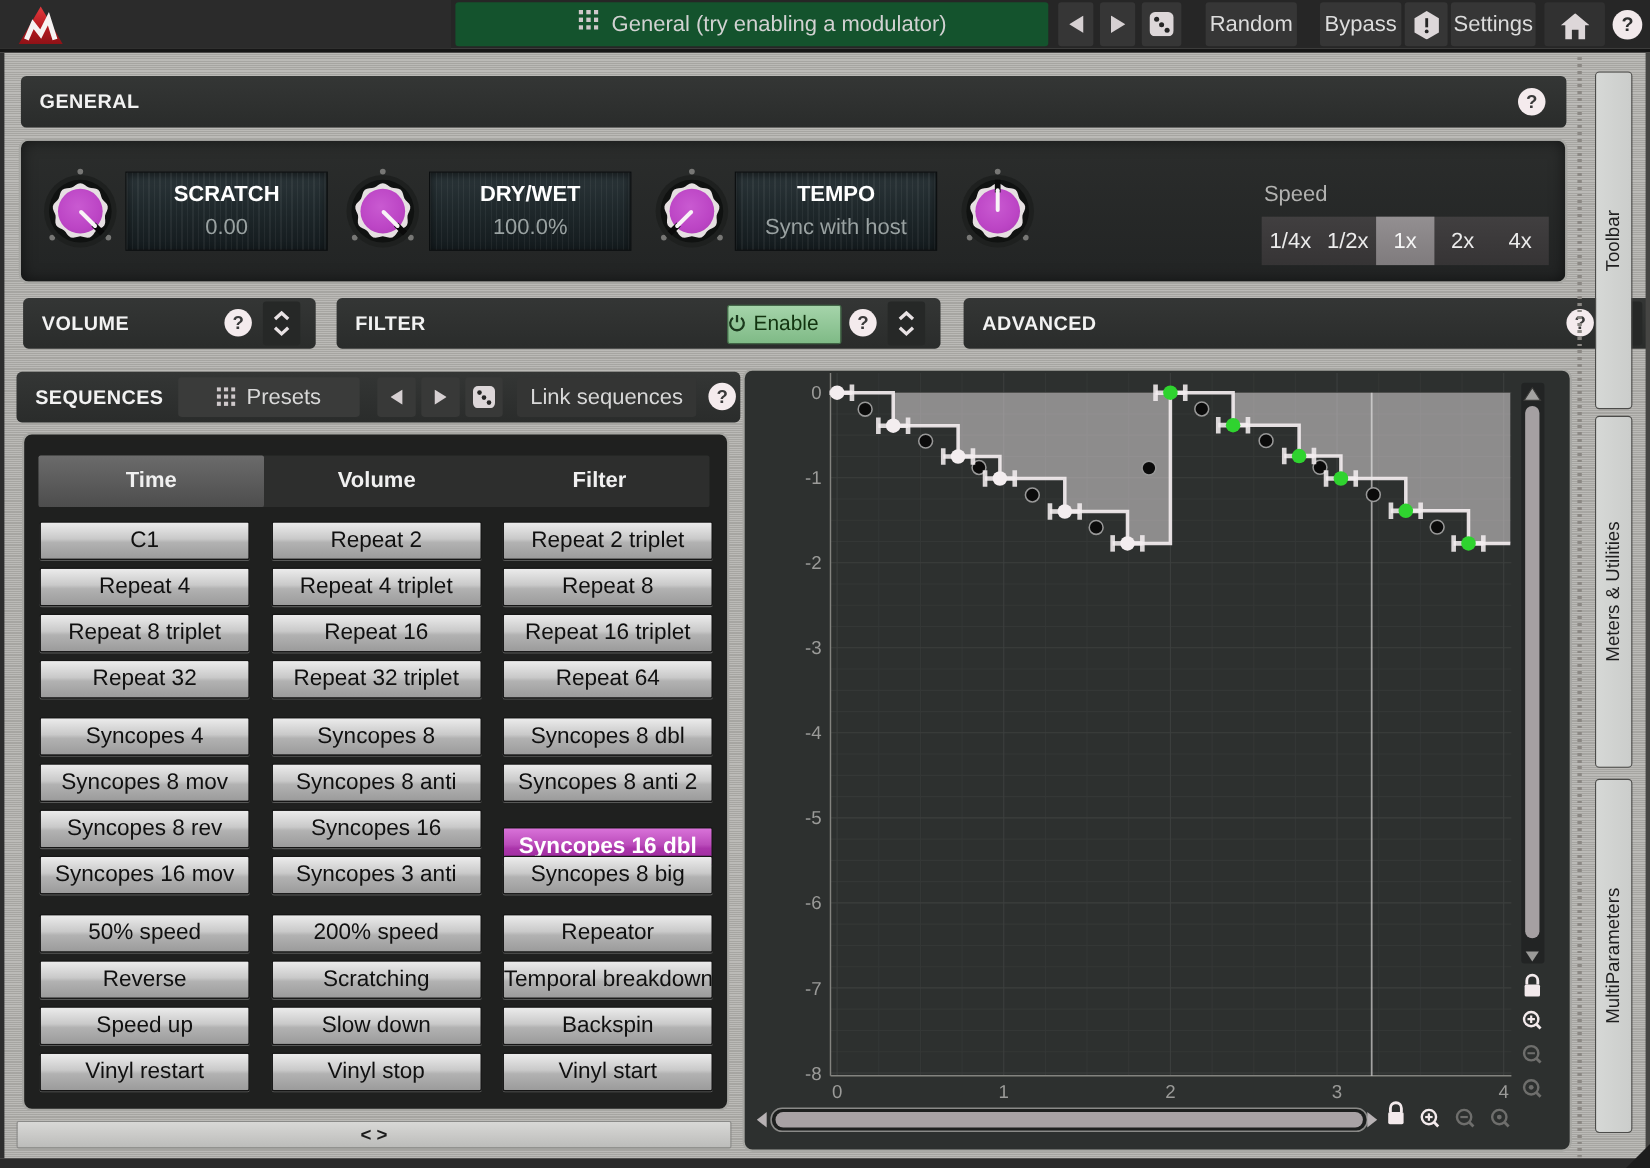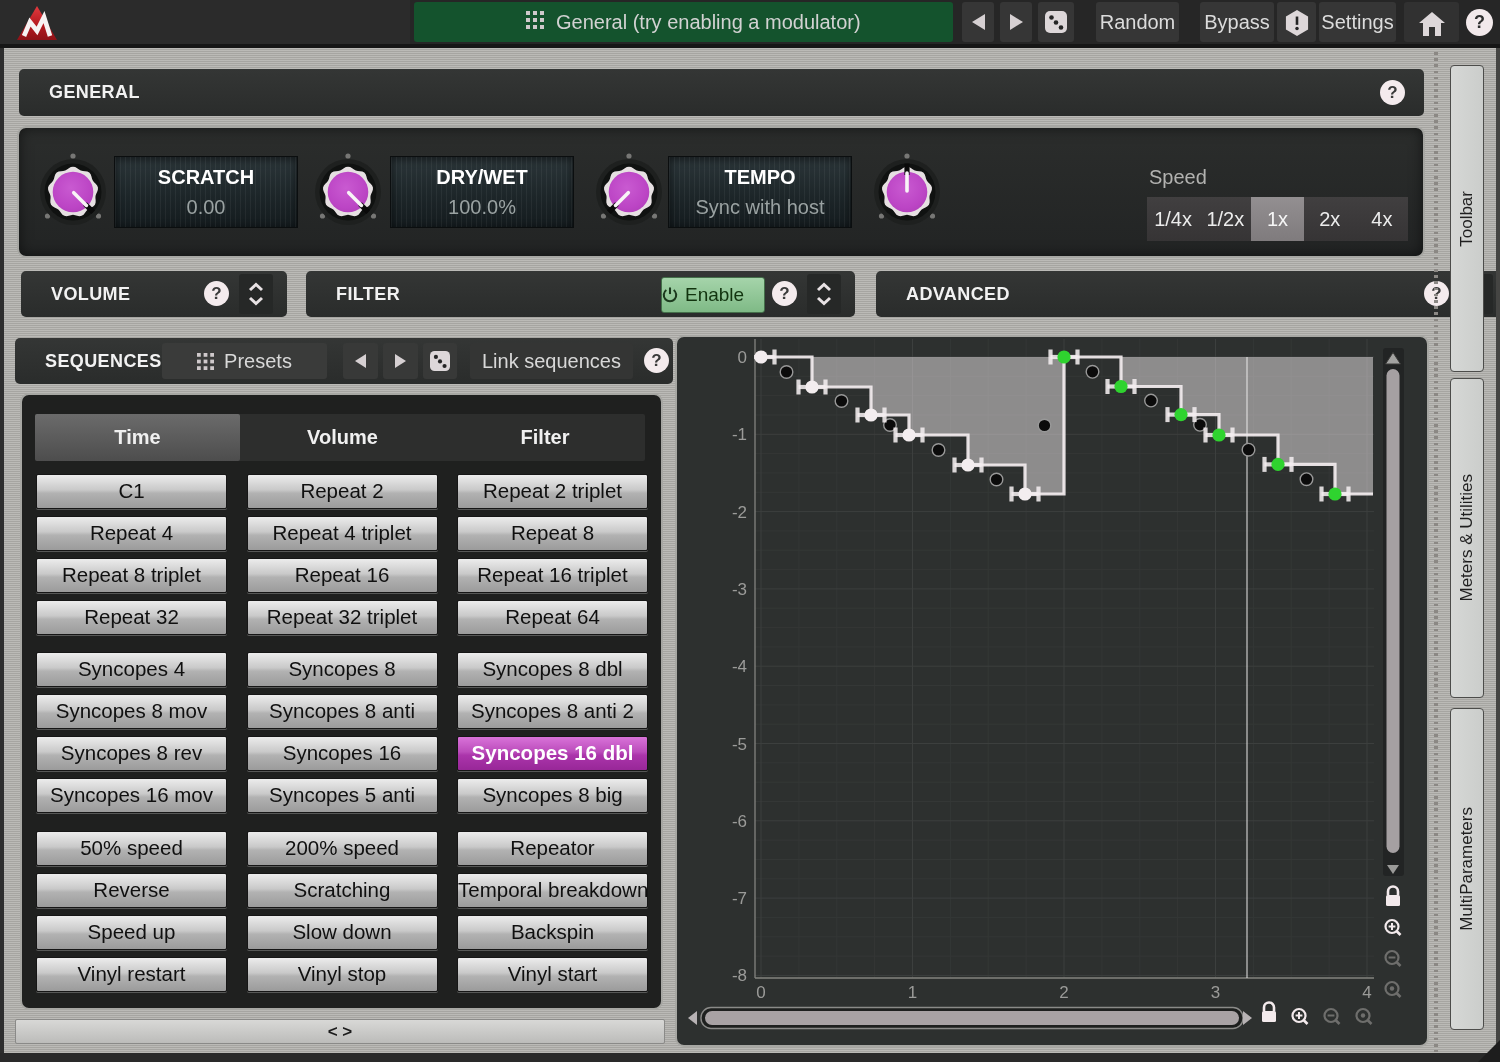--- a/index.html
+++ b/index.html
@@ -11,42 +11,42 @@
 #topbar .btn{position:absolute;top:2px;height:40px;background:#363636;border-radius:3px;
   color:#dcdcdc;font-size:20px;line-height:40px;text-align:center;}
 #topedge{left:0;top:44px;width:1500px;height:4px;background:#161616;}
 
 #main{left:0;top:48px;width:1500px;height:1005px;background-color:#afaeaa;
  background-image:repeating-linear-gradient(180deg, rgba(255,255,255,.15) 0 1px, rgba(0,0,0,.05) 1px 2px);}
 #leftedge{left:0;top:48px;width:4px;height:1005px;background:#2e2e2e;}
 #bottombar{left:0;top:1053px;width:1500px;height:9px;background:#2a2a2a;}
 
 .hdr{background:linear-gradient(#343635,#2a2c2b);border-radius:5px;}
-.hdr .lab{position:absolute;left:30px;top:0;height:100%;display:flex;align-items:center;
+.hdr .lab{position:absolute;left:17px;top:0;height:100%;display:flex;align-items:center;
   font-weight:bold;color:#f2f2f2;font-size:18px;letter-spacing:.4px;}
 .qc{position:absolute;width:25px;height:25px;border-radius:50%;background:#f4ebed;
   color:#3a3a3a;font-size:17px;font-weight:bold;text-align:center;line-height:25px;}
 .updn{position:absolute;background:#262827;border-radius:3px;}
 
 .panel{border:2px solid #a7a7a3;border-radius:9px;background:#232524;
   box-shadow:inset 0 0 14px rgba(0,0,0,.55);}
 .disp{position:absolute;background:linear-gradient(#2b3539 0%,#1d2629 55%,#141b1e 100%);
   border:1px solid #0b0e0f;box-shadow:inset 0 2px 8px rgba(0,0,0,.6);}
 .disp:before{content:"";position:absolute;left:0;top:0;right:0;bottom:0;
  background:repeating-linear-gradient(90deg, rgba(255,255,255,.05) 0 1px, rgba(255,255,255,0) 1px 5px);}
 .disp .l1{position:absolute;left:0;top:9px;width:100%;text-align:center;color:#fff;
   font-weight:bold;font-size:20px;}
 .disp .l2{position:absolute;left:0;bottom:8px;width:100%;text-align:center;color:#9aa2a2;font-size:20px;}
 
 .gbtn{position:absolute;width:189px;height:33px;border-radius:2px;
  background:linear-gradient(#ececec 0%,#c9c9c9 45%,#b2b2b2 55%,#9b9b9b 100%);
  border:1px solid #161616;box-shadow:0 1px 0 rgba(255,255,255,.25);
  color:#101010;font-size:20.5px;text-align:center;line-height:31px;white-space:nowrap;overflow:hidden;}
 .gbtn.sel{background:linear-gradient(#d973d9 0%,#bb4cbb 45%,#ab35ab 55%,#982798 100%);
- color:#fff;font-weight:bold;}
+ color:#fff;font-weight:bold;margin-top:16px;}
 .tabrow{position:absolute;background:#2d2e2d;border-radius:2px;}
 .tab{position:absolute;top:0;height:100%;color:#f0f0f0;font-weight:bold;font-size:20px;
  display:flex;align-items:center;justify-content:center;}
 .tab.sel{background:linear-gradient(#6b6b6b,#4d4d4d);border-radius:2px;text-align:center;}
 
 .sidetab{position:absolute;left:1450px;width:34px;background:linear-gradient(90deg,#d6d8d6,#cbcdcb);
  border:1.5px solid #4c4c4a;border-radius:4px;box-sizing:border-box;
  display:flex;align-items:center;justify-content:center;}
 .sidetab span{writing-mode:vertical-rl;transform:rotate(180deg);color:#1f1f1f;font-size:17px;}
 </style>
@@ -310,21 +310,21 @@
 <div class="gbtn" style="left:36px;top:652px;">Syncopes 4</div>
 <div class="gbtn" style="left:246.5px;top:652px;">Syncopes 8</div>
 <div class="gbtn" style="left:457px;top:652px;">Syncopes 8 dbl</div>
 <div class="gbtn" style="left:36px;top:694px;">Syncopes 8 mov</div>
 <div class="gbtn" style="left:246.5px;top:694px;">Syncopes 8 anti</div>
 <div class="gbtn" style="left:457px;top:694px;">Syncopes 8 anti 2</div>
 <div class="gbtn" style="left:36px;top:736px;">Syncopes 8 rev</div>
 <div class="gbtn" style="left:246.5px;top:736px;">Syncopes 16</div>
 <div class="gbtn sel" style="left:457px;top:736px;">Syncopes 16 dbl</div>
 <div class="gbtn" style="left:36px;top:778px;">Syncopes 16 mov</div>
-<div class="gbtn" style="left:246.5px;top:778px;">Syncopes 5 anti</div>
+<div class="gbtn" style="left:246.5px;top:778px;">Syncopes 3 anti</div>
 <div class="gbtn" style="left:457px;top:778px;">Syncopes 8 big</div>
 <div class="gbtn" style="left:36px;top:831px;">50% speed</div>
 <div class="gbtn" style="left:246.5px;top:831px;">200% speed</div>
 <div class="gbtn" style="left:457px;top:831px;">Repeator</div>
 <div class="gbtn" style="left:36px;top:873px;">Reverse</div>
 <div class="gbtn" style="left:246.5px;top:873px;">Scratching</div>
 <div class="gbtn" style="left:457px;top:873px;">Temporal breakdown</div>
 <div class="gbtn" style="left:36px;top:915px;">Speed up</div>
 <div class="gbtn" style="left:246.5px;top:915px;">Slow down</div>
 <div class="gbtn" style="left:457px;top:915px;">Backspin</div>

